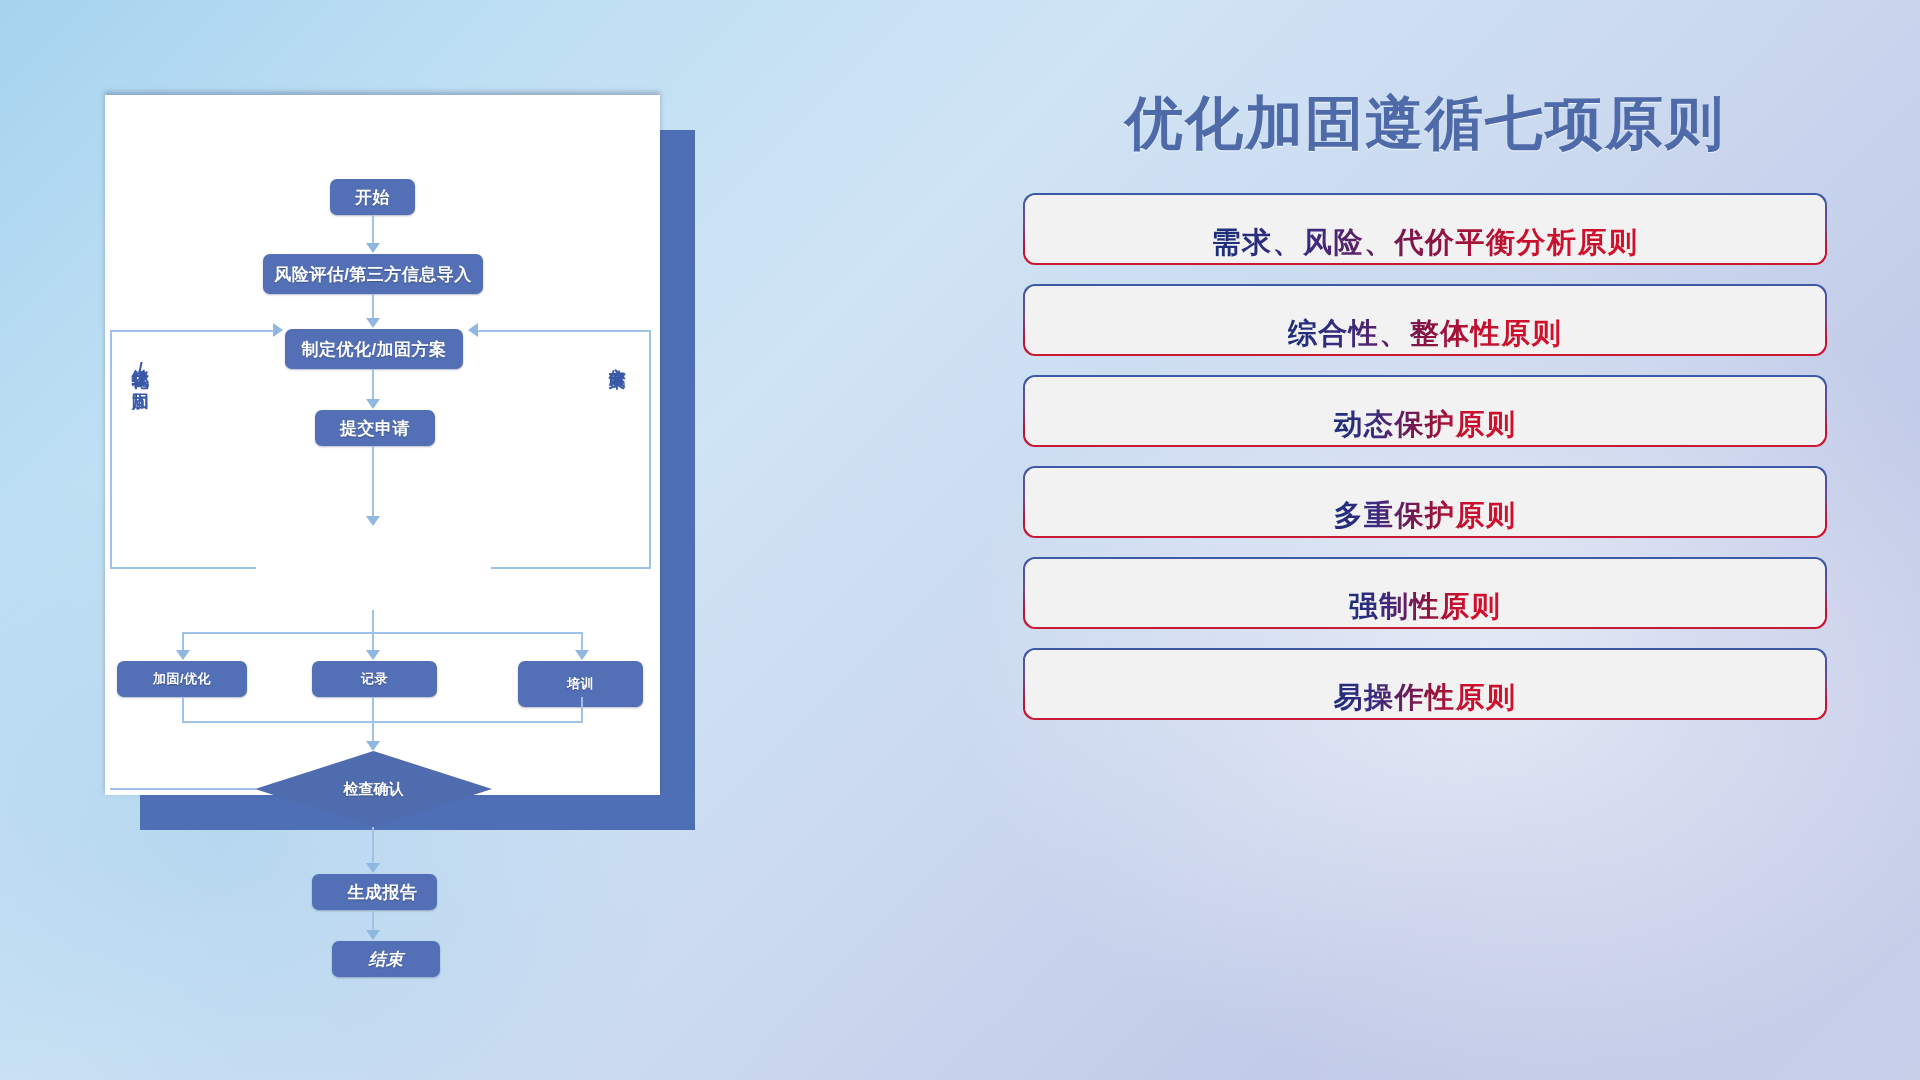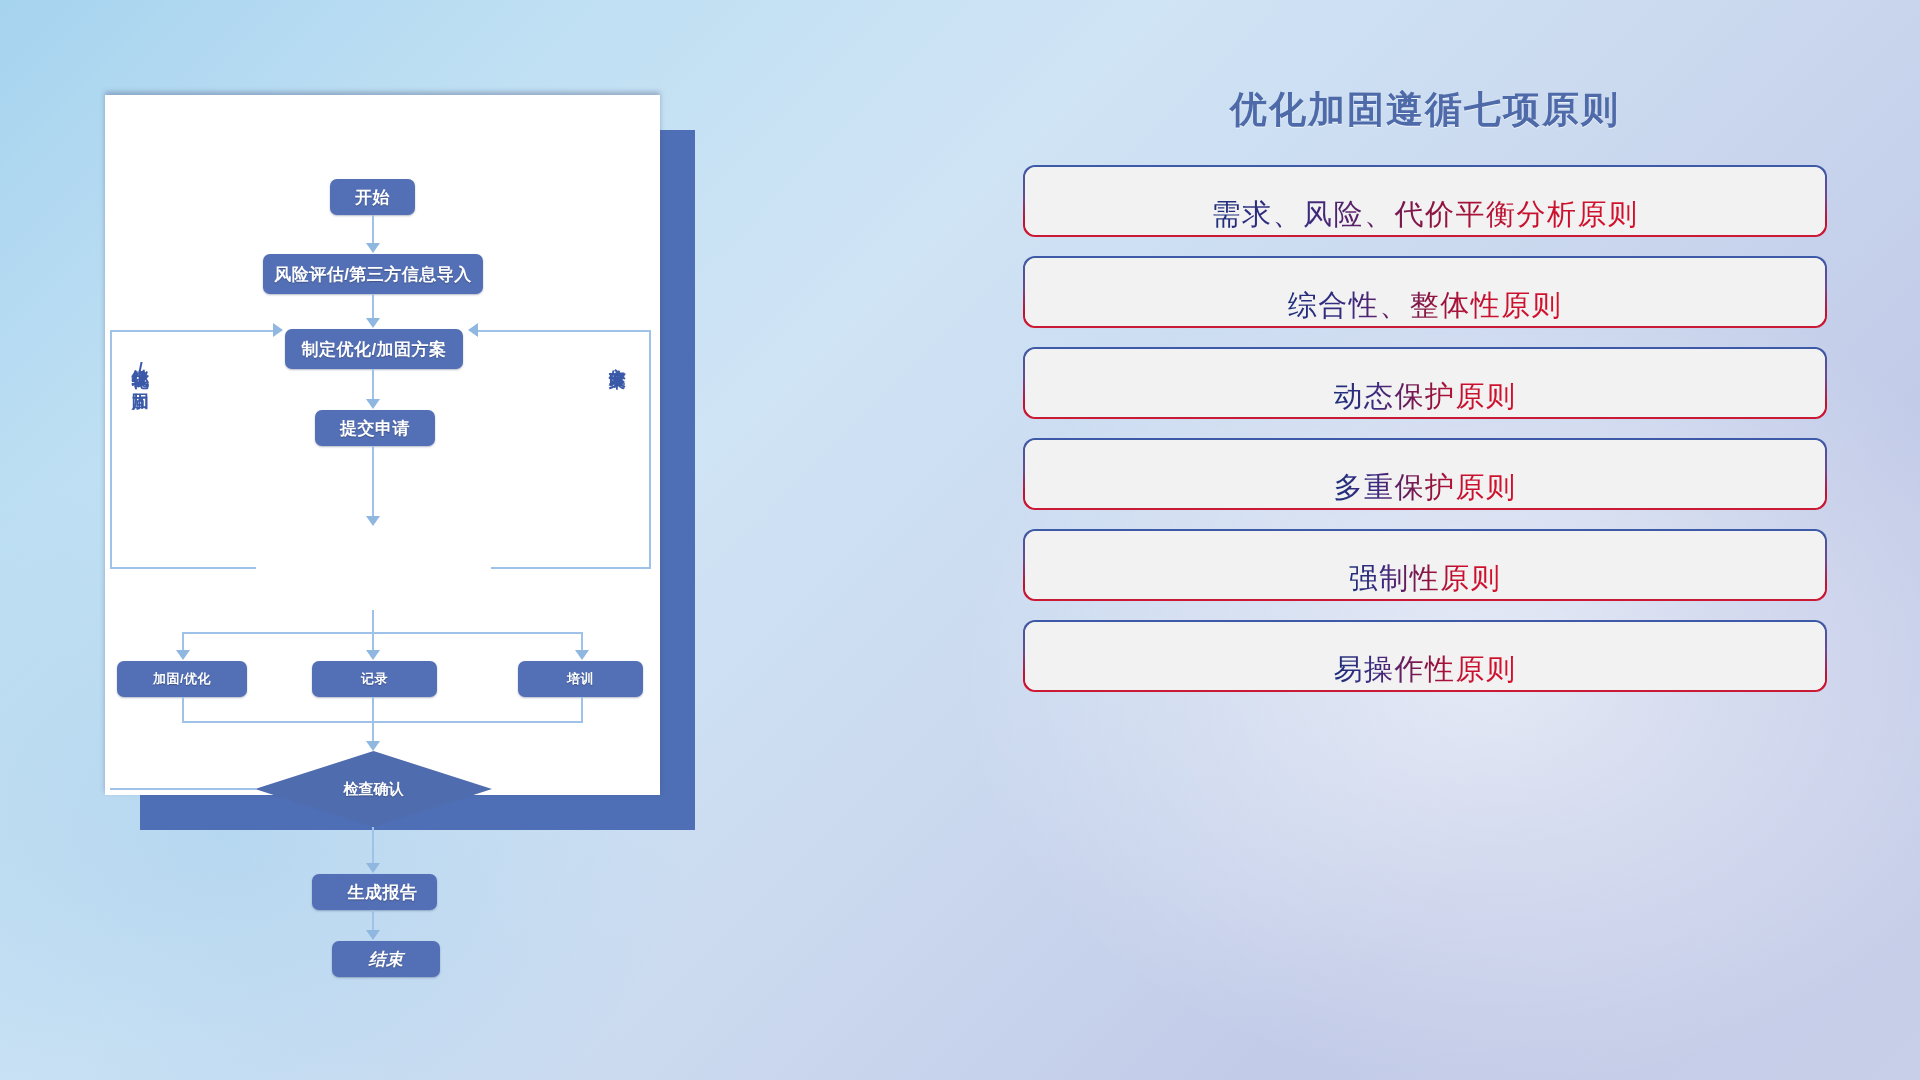--- a/index.html
+++ b/index.html
@@ -109,21 +109,21 @@
   }
 
   
   #right-panel {
     position: absolute;
     left: 1025px; top: 85px;
     width: 800px; height: 930px;
   }
   #principles-title {
     text-align: center;
-    font-size: 37px;
+    font-size: 58px;
     font-weight: bold;
     color: #4e6aa8;
     letter-spacing: 2px;
     text-shadow: 0 1px 1px rgba(255,255,255,0.7);
     margin-bottom: 32px;
   }
   #principles-list {
     display: flex;
     flex-direction: column;
     gap: 23px;
@@ -150,21 +150,21 @@
     position: absolute;
     inset: 0;
     border-radius: 11px;
     background: #f2f2f2;
     display: flex;
     align-items: center;
     justify-content: center;
   }
   .principle-label {
     font-size: 29px;
-    font-weight: normal;
+    font-weight: bold;
     letter-spacing: 1.5px;
     background: linear-gradient(90deg, #1d2f7a 0%, #3a2a80 22%, #8c1340 52%, #c8102e 72%, #d4102b 100%);
     -webkit-background-clip: text;
     background-clip: text;
     color: transparent;
     margin-top: 27px;
     -webkit-text-fill-color: transparent;
   }
 </style>
 </head>
@@ -214,21 +214,21 @@
       <div class="hline" style="left:77px; top:509px; width:400px;"></div>
       <div class="vline" style="left:77px; top:509px; height:20px;"></div>
       <div class="arrow-down" style="left:71px; top:527px;"></div>
       <div class="vline" style="left:267px; top:509px; height:20px;"></div>
       <div class="arrow-down" style="left:261px; top:527px;"></div>
       <div class="vline" style="left:476px; top:509px; height:20px;"></div>
       <div class="arrow-down" style="left:470px; top:527px;"></div>
 
       <div class="node small" style="left:12px; top:538px; width:130px; height:36px;">加固/优化</div>
       <div class="node small" style="left:207px; top:538px; width:125px; height:36px;">记录</div>
-      <div class="node small" style="left:413px; top:538px; width:125px; height:36px;">培训</div>
+      <div class="node small" style="left:413px; top:538px; width:125px; height:46px;">培训</div>
 
       <div class="vline" style="left:77px; top:574px; height:26px;"></div>
       <div class="vline" style="left:476px; top:574px; height:26px;"></div>
       <div class="hline" style="left:77px; top:598px; width:400px;"></div>
       <div class="vline" style="left:267px; top:574px; height:46px;"></div>
       <div class="arrow-down" style="left:261px; top:618px;"></div>
 
       <div class="diamond" style="left:150px; top:628px; width:237px; height:76px;">检查确认</div>
 
       <div class="hline" style="left:5px; top:665px; width:146px;"></div>

